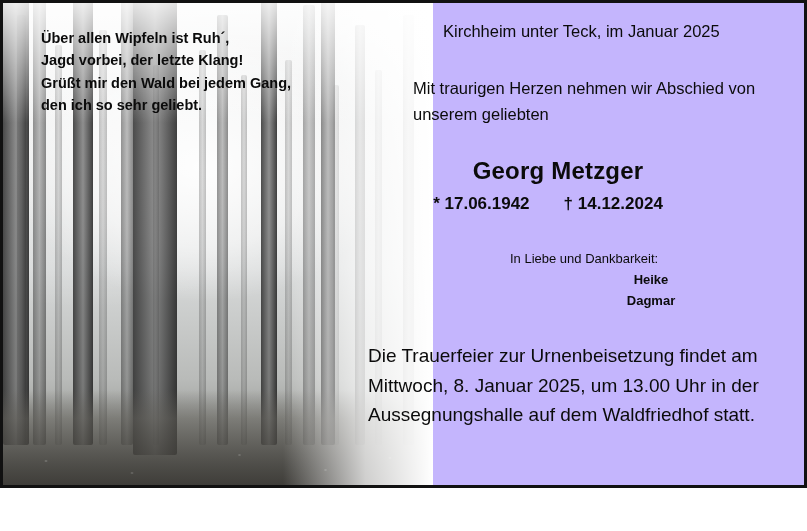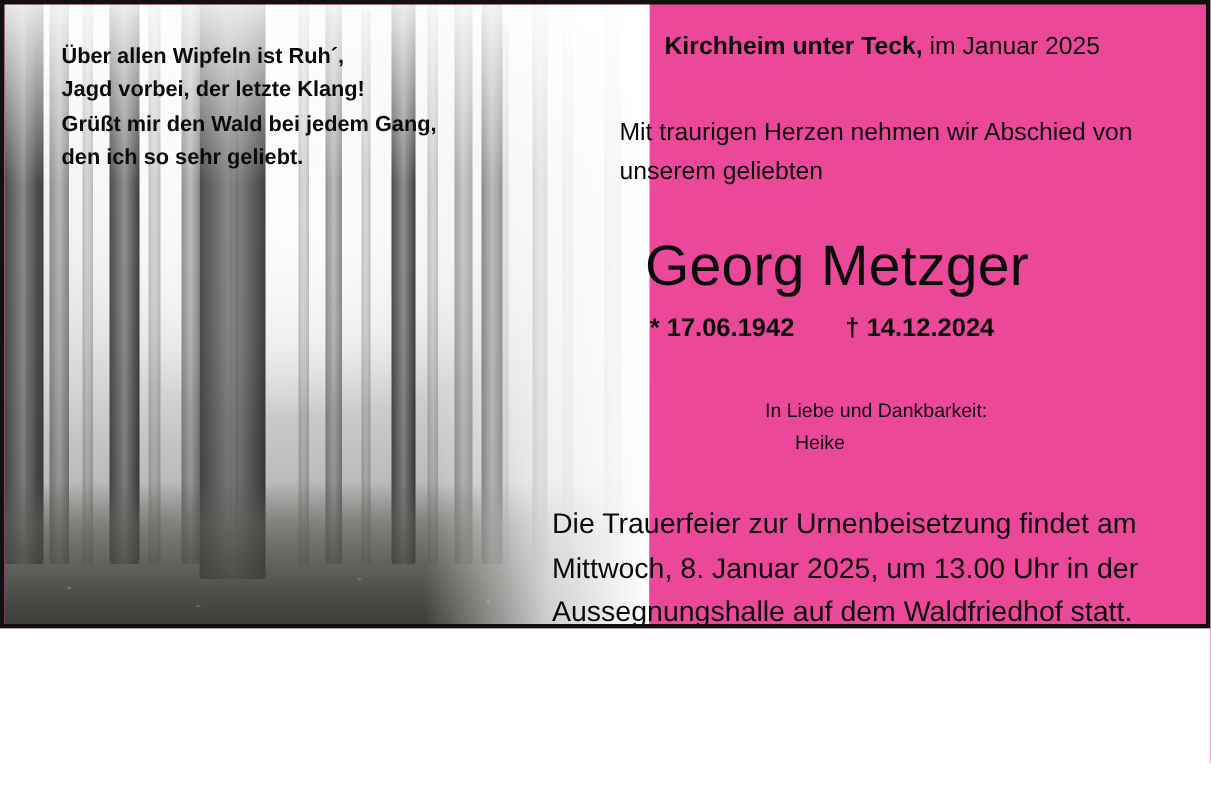--- a/index.html
+++ b/index.html
@@ -7,22 +7,22 @@
     margin: 0;
     padding: 0;
     background: #ffffff;
   }
   body {
     font-family: "Liberation Sans", sans-serif;
   }
   .obituary {
     position: relative;
     width: 807px;
-    height: 419px;
-    background: #ec4899;
+    height: 488px;
+    background: #c4b5fd;
     border: 3px solid #111111;
     overflow: hidden;
   }
 
   
   .photo {
     position: absolute;
     left: 0;
     top: 0;
     width: 430px;
@@ -111,53 +111,54 @@
     left: 365px;
     top: 18px;
     width: 420px;
     color: #0b0b0b;
   }
   .place-line {
     font-size: 16.5px;
     line-height: 1.3;
     margin-left: 75px;
   }
-  .place-line .bold { font-weight: bold; }
+  .place-line .bold { font-weight: normal; }
 
   .intro {
     margin-top: 34px;
     font-size: 16.5px;
     line-height: 1.55;
     margin-left: 45px;
   }
 
   .name {
     margin-top: 30px;
-    font-size: 38px;
+    font-size: 24px;
     line-height: 1.1;
     letter-spacing: 0.2px;
     text-align: center;
     padding-right: 40px;
+    font-weight: bold;
   }
   .dates {
     margin-top: 10px;
     font-size: 17px;
     font-weight: bold;
     text-align: center;
     padding-right: 60px;
   }
   .dates .sep { display: inline-block; width: 34px; }
 
   .thanks {
     margin-top: 34px;
     margin-left: 142px;
     font-size: 13px;
     line-height: 1.62;
   }
-  .thanks .names { font-weight: normal; margin-left: 20px; }
+  .thanks .names { font-weight: bold; margin-left: 4px; text-align: center; }
 
   .ceremony {
     margin-top: 30px;
     font-size: 19px;
     line-height: 1.55;
   }
 </style>
 </head>
 <body>
 
@@ -215,20 +216,21 @@
 
     <div class="name">Georg Metzger</div>
 
     <div class="dates">
       <span>* 17.06.1942</span><span class="sep"></span><span>† 14.12.2024</span>
     </div>
 
     <div class="thanks">
       <div>In Liebe und Dankbarkeit:</div>
       <div class="names">Heike</div>
+      <div class="names">Dagmar</div>
     </div>
 
     <div class="ceremony">
       <div>Die Trauerfeier zur Urnenbeisetzung findet am</div>
       <div>Mittwoch, 8. Januar 2025, um 13.00 Uhr in der</div>
       <div>Aussegnungshalle auf dem Waldfriedhof statt.</div>
     </div>
 
   </div>
 </div>

